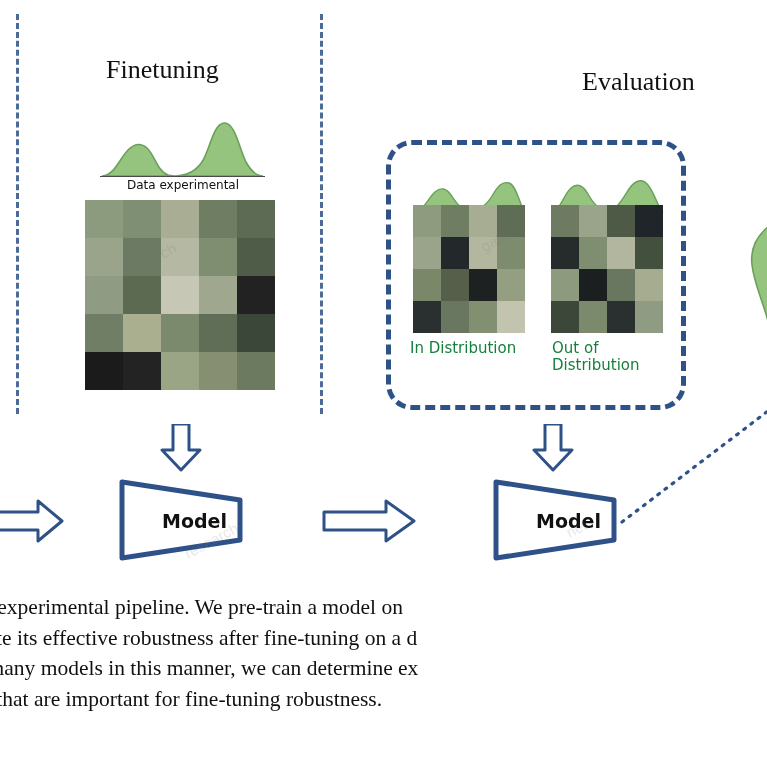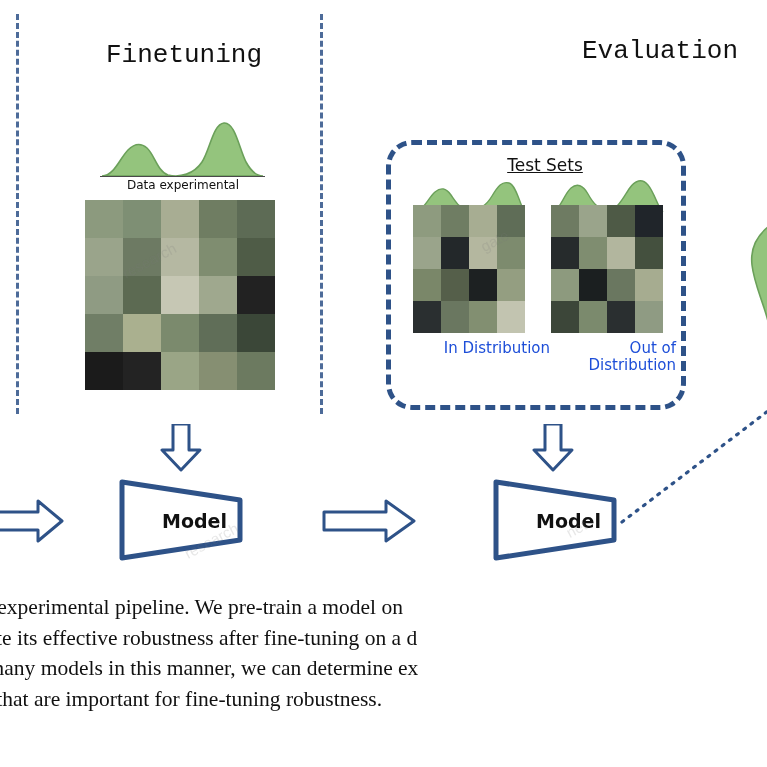--- a/index.html
+++ b/index.html
@@ -29,43 +29,44 @@
     opacity: 0.85;
   }
   .vsep.left  { left: 16px;  top: 14px; height: 400px; }
   .vsep.right { left: 320px; top: 14px; height: 400px; }
 
   
   .sec-title {
     position: absolute;
     font-size: 26px;
     color: #111;
-    font-family: Liberation Mono, monospace;
-    white-space: nowrap;
+    font-family: Liberation Serif, serif;
+    white-space: nowrap;
+    margin-top: 15px;
   }
   .sec-title.finetuning { left: 106px; top: 40px; }
-  .sec-title.evaluation { left: 582px; top: 36px; }
+  .sec-title.evaluation { left: 582px; top: 52px; }
 
   
   .cap {
     position: absolute;
     font-size: 12px;
     color: #111;
     text-align: center;
     font-family: "DejaVu Sans", sans-serif;
     white-space: nowrap;
   }
   .cap.data-dist { left: 103px; top: 178px; width: 160px; }
   .cap.downstream { left: 85px; top: 398px; width: 195px; font-size: 15px; }
 
   .cap2 {
     position: absolute;
     font-size: 15px;
-    color: #1d4ed8;
-    text-align: right;
+    color: #15803d;
+    text-align: left;
     font-family: "DejaVu Sans", sans-serif;
     line-height: 1.12;
   }
   .cap2.in-dist  { left: 410px; top: 340px; width: 140px; }
   .cap2.out-dist { left: 552px; top: 340px; width: 124px; }
 
   .test-sets {
     position: absolute;
     left: 470px; top: 155px;
     width: 150px;
@@ -237,21 +238,20 @@
   <svg class="model ft" width="126" height="84" viewBox="0 0 126 84">
     <polygon points="4,4 122,22 122,62 4,80" fill="#ffffff" stroke="#2e5288" stroke-width="5" stroke-linejoin="round"></polygon>
   </svg>
   <div class="model-label ft">Model</div>
 
   <svg class="arrow right-1" width="78" height="46" viewBox="0 0 78 46">
     <polygon points="2,14 50,14 50,3 74,23 50,43 50,32 2,32" fill="#ffffff" stroke="#2e5288" stroke-width="3" stroke-linejoin="round"></polygon>
   </svg>
 
   <div class="test-box"></div>
-  <div class="test-sets">Test Sets</div>
 
   <svg class="dist ind" width="114" height="36" viewBox="0 0 114 36">
     <path d="M2,33 C12,33 16,20 23,14 C29,9 34,10 39,17 C44,24 48,31 56,32 C66,33 74,28 80,18 C86,8 90,3 97,5 C104,7 108,26 112,33 Z" fill="#94c47d" stroke="#6ba05a" stroke-width="1.4"></path>
   </svg>
   <svg class="dist ood" width="114" height="38" viewBox="0 0 114 38">
     <path d="M2,35 C10,35 14,18 21,12 C27,7 33,9 38,18 C43,27 48,33 57,34 C67,35 73,22 79,13 C85,4 92,2 98,9 C104,16 108,31 112,35 Z" fill="#94c47d" stroke="#6ba05a" stroke-width="1.4"></path>
   </svg>
 
   <div class="grid ind" id="grid-ind">
       <div class="cell" style="background: rgb(142, 155, 127);"></div>

